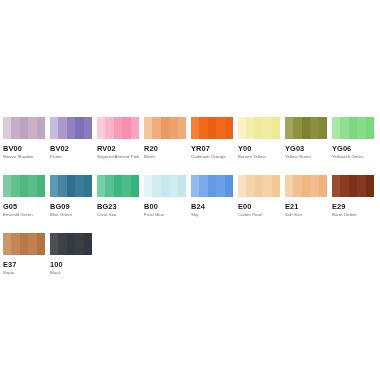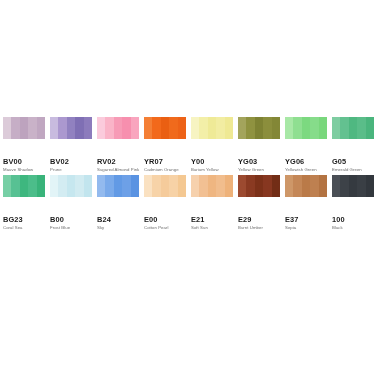--- a/index.html
+++ b/index.html
@@ -48,21 +48,21 @@
     display: block;
     height: 100%;
     flex: 1 1 auto;
   }
   .code {
     font-size: 7.4px;
     font-weight: bold;
     color: #1b1b1b;
     letter-spacing: 0.1px;
     line-height: 1;
-    margin-top: 19px;
+    margin-top: 6px;
     white-space: nowrap;
   }
   .cname {
     font-size: 4.3px;
     color: #6d6d6d;
     line-height: 1;
     margin-top: 3px;
     white-space: nowrap;
     letter-spacing: 0.05px;
   }
@@ -105,20 +105,33 @@
             <i style="background: rgb(250, 180, 200);"></i>
             <i style="background: rgb(247, 155, 182);"></i>
             <i style="background: rgb(247, 143, 174);"></i>
             <i style="background: rgb(249, 165, 190);"></i>
           </span>
         </span>
         <div class="code">RV02</div>
         <div class="cname">Sugared Almond Pink</div>
       </div>
       <div class="swatch-cell">
+        <span class="chip" style="background: rgb(239, 168, 116);">
+          <span class="bands">
+            <i style="background: rgb(243, 197, 156);"></i>
+            <i style="background: rgb(240, 174, 126);"></i>
+            <i style="background: rgb(236, 154, 99);"></i>
+            <i style="background: rgb(237, 162, 110);"></i>
+            <i style="background: rgb(239, 172, 121);"></i>
+          </span>
+        </span>
+        <div class="code">R20</div>
+        <div class="cname">Blush</div>
+      </div>
+      <div class="swatch-cell">
         <span class="chip" style="background: rgb(242, 105, 27);">
           <span class="bands">
             <i style="background: rgb(244, 127, 53);"></i>
             <i style="background: rgb(242, 105, 27);"></i>
             <i style="background: rgb(234, 95, 18);"></i>
             <i style="background: rgb(240, 106, 28);"></i>
             <i style="background: rgb(237, 98, 23);"></i>
           </span>
         </span>
         <div class="code">YR07</div>
@@ -170,20 +183,33 @@
             <i style="background: rgb(99, 193, 144);"></i>
             <i style="background: rgb(79, 184, 129);"></i>
             <i style="background: rgb(90, 189, 137);"></i>
             <i style="background: rgb(74, 181, 125);"></i>
           </span>
         </span>
         <div class="code">G05</div>
         <div class="cname">Emerald Green</div>
       </div>
       <div class="swatch-cell">
+        <span class="chip" style="background: rgb(61, 127, 158);">
+          <span class="bands">
+            <i style="background: rgb(92, 154, 179);"></i>
+            <i style="background: rgb(70, 135, 159);"></i>
+            <i style="background: rgb(47, 111, 142);"></i>
+            <i style="background: rgb(58, 124, 154);"></i>
+            <i style="background: rgb(51, 116, 143);"></i>
+          </span>
+        </span>
+        <div class="code">BG09</div>
+        <div class="cname">Blue Green</div>
+      </div>
+      <div class="swatch-cell">
         <span class="chip" style="background: rgb(79, 190, 140);">
           <span class="bands">
             <i style="background: rgb(119, 207, 165);"></i>
             <i style="background: rgb(87, 193, 147);"></i>
             <i style="background: rgb(62, 183, 127);"></i>
             <i style="background: rgb(76, 189, 138);"></i>
             <i style="background: rgb(57, 179, 122);"></i>
           </span>
         </span>
         <div class="code">BG23</div>

